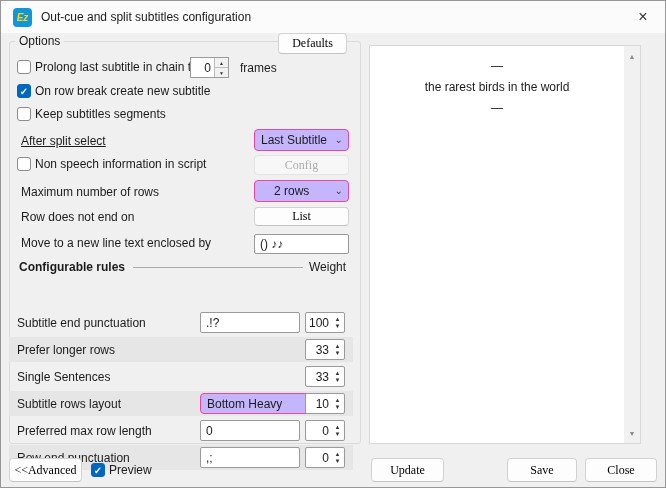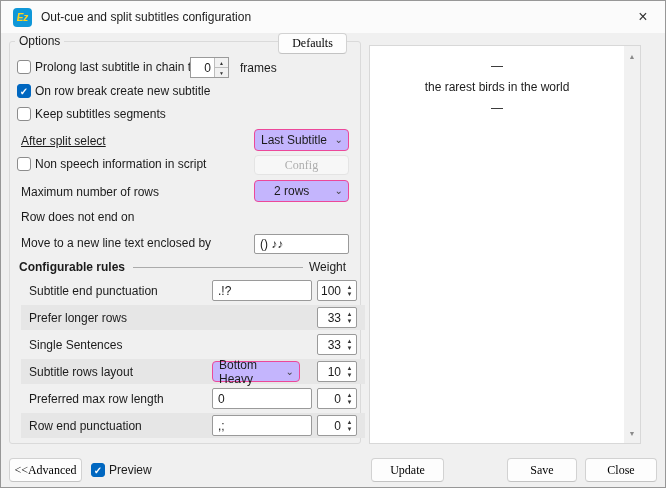--- a/index.html
+++ b/index.html
@@ -42,21 +42,21 @@
   .spinc-btns{width:14px;display:flex;flex-direction:column;border-left:1px solid #bdbdbd;}
   .spinc-up,.spinc-down{flex:1;display:flex;align-items:center;justify-content:center;font-size:5px;
                         color:#333;background:#f1f1f1;}
   .spinc-up{border-bottom:1px solid #bdbdbd;}
   
   .spin{position:absolute;display:flex;background:#fff;border:1px solid #9a9a9a;border-radius:2px;}
   .spin-val{flex:1;display:flex;align-items:center;justify-content:flex-end;padding-right:2px;}
   .spin-arrows{width:13px;display:flex;flex-direction:column;align-items:center;justify-content:center;gap:1px;}
   .spin-arrows span{font-size:6px;line-height:6px;color:#333;}
   
-  .rule-row{position:absolute;left:20px;width:344px;height:25px;}
+  .rule-row{position:absolute;left:8px;width:344px;height:25px;margin-top:32px;}
   .rule-row.shaded{background:#e6e6e6;}
   .rule-row .rlbl{position:absolute;left:8px;top:0;height:25px;display:flex;align-items:center;white-space:nowrap;}
   .rules-line{position:absolute;height:1px;background:#ababab;}
   
   .preview{position:absolute;left:368px;top:44px;width:272px;height:399px;background:#fff;border:1px solid #d8d8d8;}
   .pv-scroll{position:absolute;right:0;top:0;bottom:0;width:16px;background:#f1f1f1;}
   .pv-up,.pv-down{position:absolute;left:0;width:16px;height:16px;display:flex;align-items:center;
                   justify-content:center;font-size:7px;color:#8a8a8a;}
   .pv-up{top:2px;}
   .pv-down{bottom:2px;}
@@ -105,20 +105,21 @@
   <span class="lbl" style="left:34px;top:153px;height:20px;">Non speech information in script</span>
   <button class="btn disabled" style="left:253px;top:154px;width:95px;height:20px;font-size:12px;">Config</button>
 
   <span class="lbl" style="left:20px;top:180px;height:21px;">Maximum number of rows</span>
   <div class="dd" style="left:253px;top:179px;width:95px;height:22px;padding-left:19px;">
     <span>2 rows</span>
     <span class="dd-chev">⌄</span>
   </div>
 
   <span class="lbl" style="left:20px;top:206px;height:20px;">Row does not end on</span>
+  <button class="btn" style="left:253px;top:206px;width:95px;height:19px;font-size:12px;">List</button>
 
   <span class="lbl" style="left:20px;top:232px;height:20px;">Move to a new line text enclosed by</span>
   <div class="input" style="left:253px;top:233px;width:95px;height:20px;">() ♪♪</div>
 
   <span class="lbl bold" style="left:18px;top:258px;height:16px;">Configurable rules</span>
   <div class="rules-line" style="left:132px;top:266px;width:170px;"></div>
   <span class="lbl" style="left:308px;top:258px;height:16px;">Weight</span>
 
   <div class="rule-row" style="top:277px;">
     <span class="rlbl">Subtitle end punctuation</span>
@@ -149,21 +150,21 @@
       <span class="spin-val">33</span>
       <span class="spin-arrows">
         <span>▲</span>
         <span>▼</span>
       </span>
     </div>
   </div>
 
   <div class="rule-row shaded" style="top:358px;">
     <span class="rlbl">Subtitle rows layout</span>
-    <div class="dd" style="left:191px;top:2px;width:88px;height:21px;">
+    <div class="dd" style="left:191px;top:2px;width:120px;height:21px;">
       <span>Bottom Heavy</span>
       <span class="dd-chev">⌄</span>
     </div>
     <div class="spin" style="left:296px;top:2px;width:40px;height:21px;">
       <span class="spin-val">10</span>
       <span class="spin-arrows">
         <span>▲</span>
         <span>▼</span>
       </span>
     </div>

